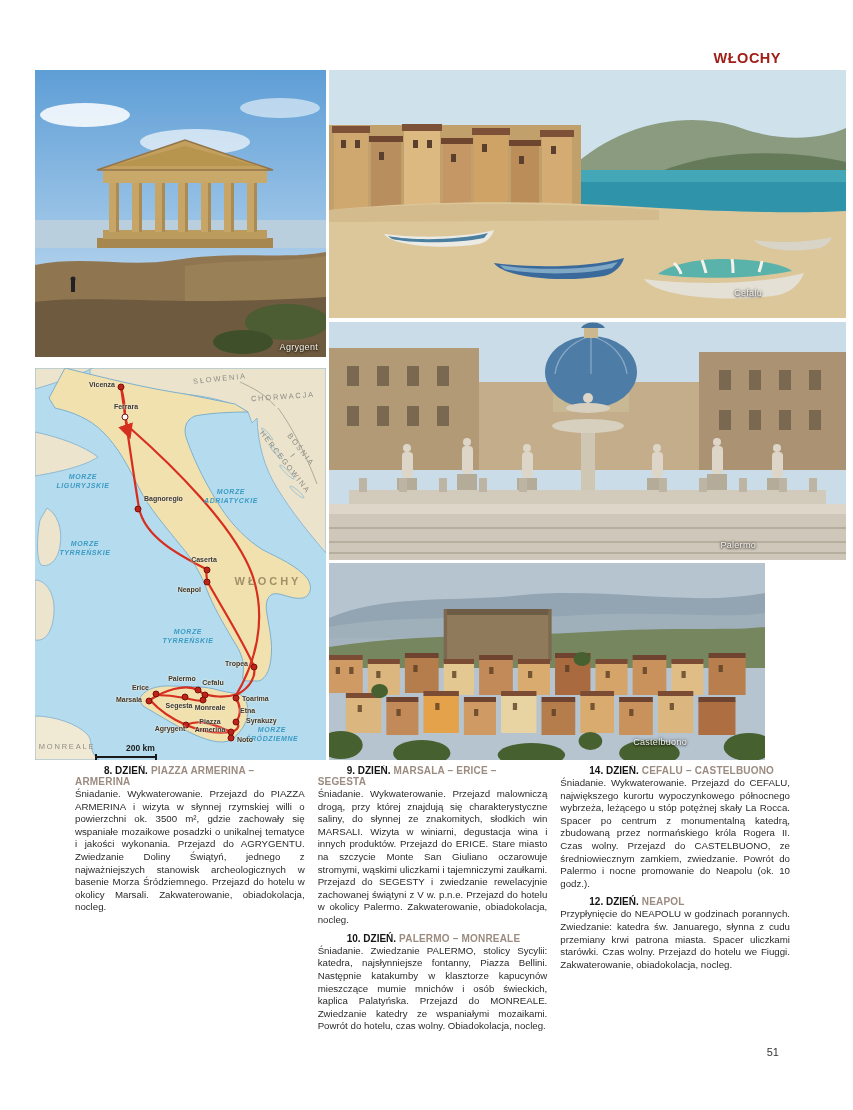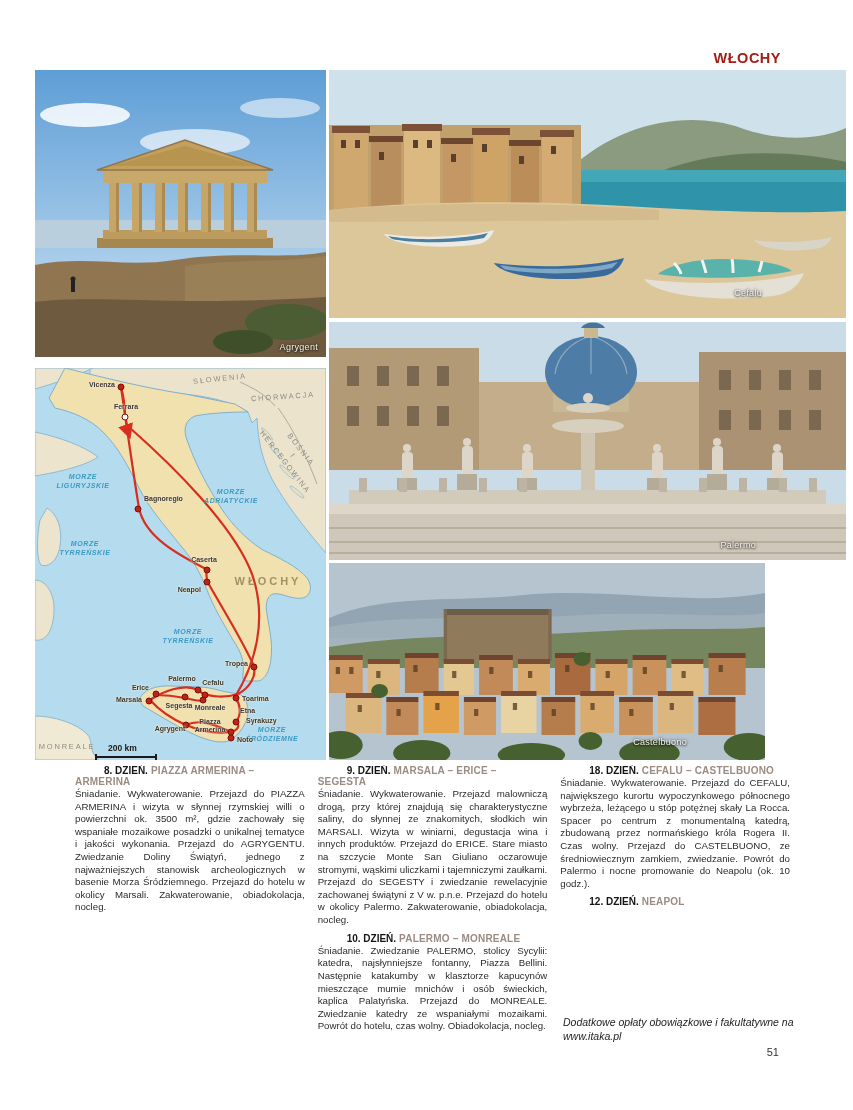--- a/index.html
+++ b/index.html
@@ -50,21 +50,21 @@
     font-weight:bold; font-size:7px; color:#3c3833; white-space:pre-line;
     line-height:1.15; text-align:center;
     text-shadow:0 0 2px #f3ecd8, 0 0 2px #f3ecd8;
   }
   .city-dot {
     width:7px; height:7px; border-radius:50%;
     background:#bd2318; border:1.2px solid #79110a;
     transform:translate(-50%,-50%);
   }
   .city-dot.open { background:#ffffff; }
-  .map-scale-label { left:73px; top:375px; font-size:8.5px; font-weight:bold; color:#20201d; }
+  .map-scale-label { left:91px; top:375px; font-size:8.5px; font-weight:bold; color:#20201d; }
   .map-scale-bar {
     position:absolute; left:60px; top:388px; width:62px; height:2px; background:#1a1a1a;
   }
   .map-scale-bar:before, .map-scale-bar:after {
     content:""; position:absolute; top:-2px; width:2px; height:6px; background:#1a1a1a;
   }
   .map-scale-bar:before { left:0; } .map-scale-bar:after { right:0; }
   
   .itinerary {
     position:absolute; left:75px; top:765px; width:715px; height:278px;
@@ -493,24 +493,24 @@
       </div>
       <div class="day">
         <p class="day-h"><span class="day-num">9. DZIEŃ.</span><span class="day-title"> MARSALA – ERICE – SEGESTA</span></p>
         <p class="day-body">Śniadanie. Wykwaterowanie. Przejazd malowniczą drogą, przy której znajdują się charakterystyczne saliny, do słynnej ze znakomitych, słodkich win MARSALI. Wizyta w winiarni, degustacja wina i innych produktów. Przejazd do ERICE. Stare miasto na szczycie Monte San Giuliano oczarowuje stromymi, wąskimi uliczkami i tajemniczymi zaułkami. Przejazd do SEGESTY i zwiedzanie rewelacyjnie zachowanej świątyni z V w. p.n.e. Przejazd do hotelu w okolicy Palermo. Zakwaterowanie, obiadokolacja, nocleg.</p>
       </div>
       <div class="day">
         <p class="day-h"><span class="day-num">10. DZIEŃ.</span><span class="day-title"> PALERMO – MONREALE</span></p>
         <p class="day-body">Śniadanie. Zwiedzanie PALERMO, stolicy Sycylii: katedra, najsłynniejsze fontanny, Piazza Bellini. Następnie katakumby w klasztorze kapucynów mieszczące mumie mnichów i osób świeckich, kaplica Palatyńska. Przejazd do MONREALE. Zwiedzanie katedry ze wspaniałymi mozaikami. Powrót do hotelu, czas wolny. Obiadokolacja, nocleg.</p>
       </div>
       <div class="day">
-        <p class="day-h"><span class="day-num">18. DZIEŃ.</span><span class="day-title"> CEFALU – CASTELBUONO</span></p>
+        <p class="day-h"><span class="day-num">14. DZIEŃ.</span><span class="day-title"> CEFALU – CASTELBUONO</span></p>
         <p class="day-body">Śniadanie. Wykwaterowanie. Przejazd do CEFALU, największego kurortu wypoczynkowego północnego wybrzeża, leżącego u stóp potężnej skały La Rocca. Spacer po centrum z monumentalną katedrą, zbudowaną przez normańskiego króla Rogera II. Czas wolny. Przejazd do CASTELBUONO, ze średniowiecznym zamkiem, zwiedzanie. Powrót do Palermo i nocne promowanie do Neapolu (ok. 10 godz.).</p>
       </div>
       <div class="day">
         <p class="day-h"><span class="day-num">12. DZIEŃ.</span><span class="day-title"> NEAPOL</span></p>
+        <p class="day-body">Przypłynięcie do NEAPOLU w godzinach porannych. Zwiedzanie: katedra św. Januarego, słynna z cudu przemiany krwi patrona miasta. Spacer uliczkami starówki. Czas wolny. Przejazd do hotelu we Fiuggi. Zakwaterowanie, obiadokolacja, nocleg.</p>
       </div>
     </div>
 
-  <p class="fees-note">Dodatkowe opłaty obowiązkowe i fakultatywne na www.itaka.pl</p>
   <div class="page-number">51</div>
 
 </div>
 
 </body></html>

